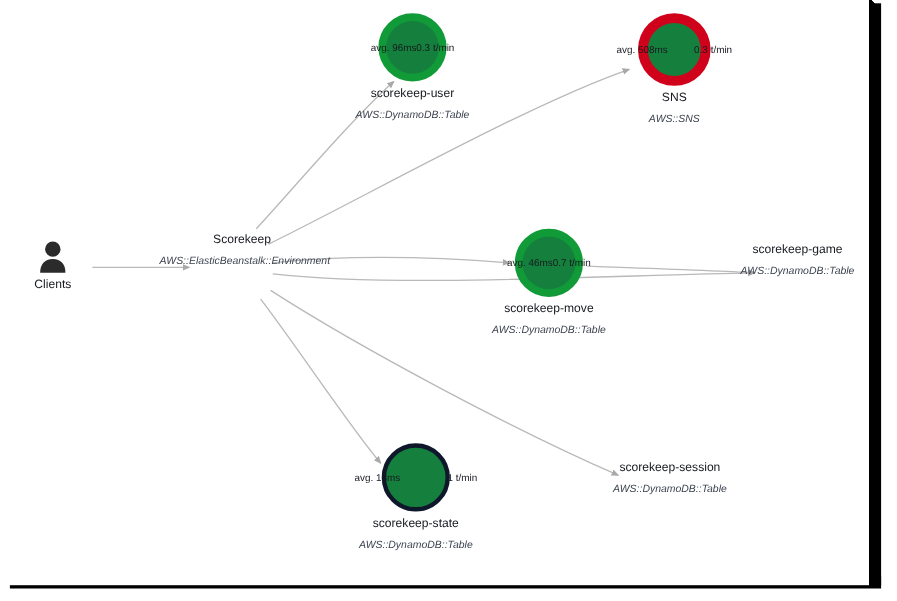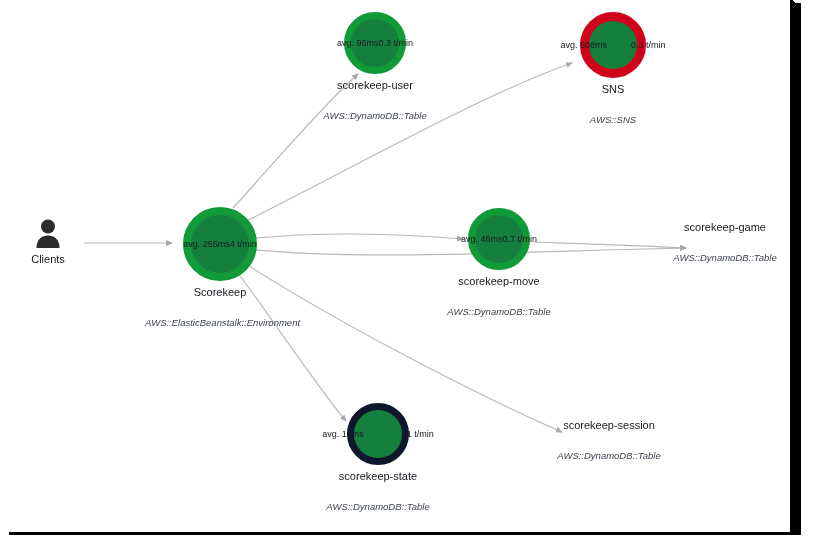--- a/index.html
+++ b/index.html
@@ -95,21 +95,21 @@
   }
   .node-title {
     margin-top: 5px;
     font-size: 11px;
     color: #16191f;
     line-height: 13px;
     white-space: nowrap;
     text-align: center;
   }
   .node-subtitle {
-    margin-top: 18px;
+    margin-top: 7px;
     font-size: 9.5px;
     font-style: italic;
     color: #3d4450;
     line-height: 12px;
     white-space: nowrap;
   }
 
   
   .clients {
     position: absolute;
@@ -183,44 +183,40 @@
     <div class="node" style="left:548px; top:12px; width:130px;">
       <div class="ring" style="width:66px; height:66px; border:9px solid #d0021b;gap:24px;">
         <div class="metric">avg. 508ms</div>
         <div class="metric">0.3 t/min</div>
       </div>
       <div class="node-title">SNS</div>
       <div class="node-subtitle">AWS::SNS</div>
     </div>
 
     <div class="node" style="left:145px; top:207px; width:150px;">
-      <div class="ring" style="width:74px; height:74px; border:8px solid #119b38;">
-        <div class="metric">avg. 255ms</div>
-        <div class="metric">4 t/min</div>
-      </div>
       <div class="node-title">Scorekeep</div>
       <div class="node-subtitle">AWS::ElasticBeanstalk::Environment</div>
     </div>
 
     <div class="node" style="left:434px; top:208px; width:130px;">
       <div class="ring" style="width:62px; height:62px; border:7px solid #119b38;">
         <div class="metric">avg. 46ms</div>
         <div class="metric">0.7 t/min</div>
       </div>
       <div class="node-title">scorekeep-move</div>
       <div class="node-subtitle">AWS::DynamoDB::Table</div>
     </div>
 
     <div class="node" style="left:660px; top:216px; width:130px;">
       <div class="node-title">scorekeep-game</div>
       <div class="node-subtitle">AWS::DynamoDB::Table</div>
     </div>
 
     <div class="node" style="left:313px; top:403px; width:130px;">
-      <div class="ring" style="width:62px; height:62px; border:7px solid #0f172a;gap:43px;">
+      <div class="ring" style="width:62px; height:62px; border:4px solid #0f172a;gap:43px;">
         <div class="metric">avg. 18ms</div>
         <div class="metric">1 t/min</div>
       </div>
       <div class="node-title">scorekeep-state</div>
       <div class="node-subtitle">AWS::DynamoDB::Table</div>
     </div>
 
     <div class="node" style="left:539px; top:414px; width:140px;">
       <div class="node-title">scorekeep-session</div>
       <div class="node-subtitle">AWS::DynamoDB::Table</div>

